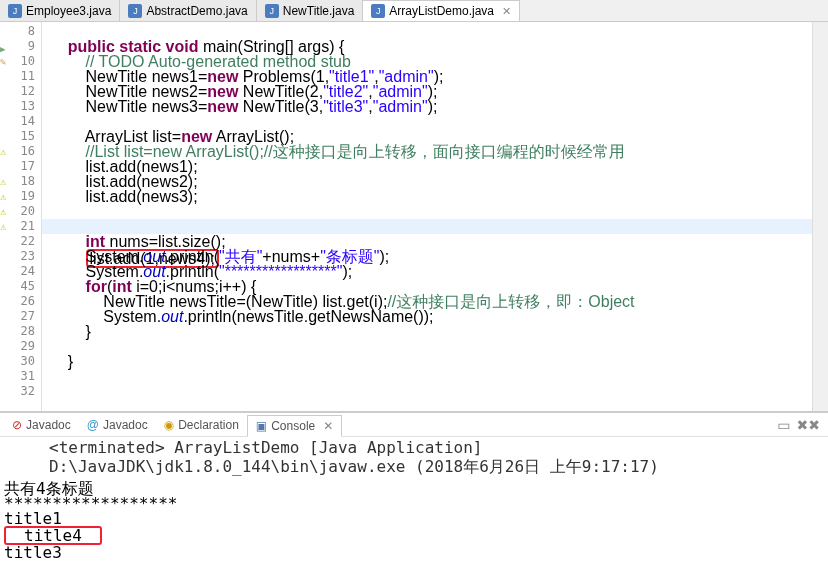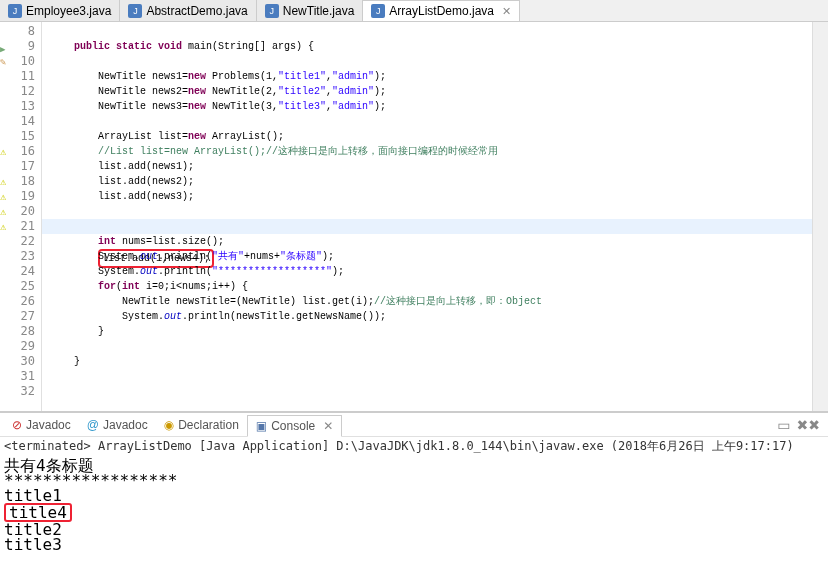--- a/index.html
+++ b/index.html
@@ -5,39 +5,39 @@
   * { box-sizing: border-box; margin: 0; padding: 0; }
   body { font-family: "Microsoft YaHei", sans-serif; font-size: 12px; background: #fff; width: 828px; }
   .tabs { display: flex; border-bottom: 1px solid #ccc; background: #f0f0f0; height: 22px; }
   .tab { display: flex; align-items: center; padding: 2px 8px; border-right: 1px solid #ccc; background: #eaeaea; cursor: pointer; gap: 4px; }
   .tab.active { background: #fff; border-top: 1px solid #ccc; }
   .tab-icon { width: 14px; height: 14px; display: inline-flex; align-items: center; justify-content: center; font-size: 9px; background: #4a7cbf; color: #fff; border-radius: 2px; }
   .tab-close { margin-left: 4px; color: #888; font-size: 11px; cursor: pointer; }
   .editor-area { display: flex; height: 390px; border-bottom: 1px solid #ccc; }
   .gutter { width: 42px; background: #fff; border-right: 1px solid #e0e0e0; font-family: Consolas, monospace; font-size: 12px; color: #888; text-align: right; padding-top: 2px; }
   .gutter-line { height: 15px; line-height: 15px; padding-right: 6px; position: relative; }
-  .code { flex: 1; font-family: Liberation Mono, monospace; font-size: 10px; padding-top: 2px; overflow: hidden; position: relative; }
+  .code { flex: 1; font-family: Liberation Sans, sans-serif; font-size: 16px; padding-top: 2px; overflow: hidden; position: relative; }
   .code-line { height: 15px; line-height: 15px; white-space: pre; padding-left: 8px; }
   .code-line.current { background: #e8f2fe; }
   .kw { color: #7f0055; font-weight: bold; }
   .str { color: #2a00ff; }
   .com { color: #3f7f5f; }
   .fld { color: #0000c0; }
   .redbox { border: 2px solid #e23; border-radius: 4px; display: inline-block; padding: 0 2px; margin-top: 45px; }
   .scrollbar-v { width: 16px; background: #f0f0f0; border-left: 1px solid #ddd; }
   .bottom-panel { border-top: 1px solid #ccc; }
   .panel-tabs { display: flex; align-items: center; height: 24px; border-bottom: 1px solid #e0e0e0; padding: 0 4px; }
   .ptab { display: flex; align-items: center; gap: 4px; padding: 3px 8px; color: #555; cursor: pointer; }
   .ptab.active { background: #fff; border: 1px solid #ccc; border-bottom: 1px solid #fff; position: relative; top: 1px; }
   .panel-actions { margin-left: auto; display: flex; gap: 6px; padding-right: 4px; }
   .panel-actions span { cursor: pointer; color: #888; font-size: 14px; }
-  .term-line { font-family: "Microsoft YaHei", Consolas, monospace; font-size: 12px; color: #333; padding: 1px 4px; }
+  .term-line { font-family: "Microsoft YaHei", Consolas, monospace; font-size: 16px; color: #333; padding: 1px 4px; margin-left: 45px; }
   .console-out { padding: 2px 0; font-family: Consolas, monospace; font-size: 16px; }
   .console-out div { padding: 0 4px; line-height: 15px; }
-  .red-underline { border: 2px solid #e23; border-radius: 3px; display: inline-block; padding: 0 3px; }
+  .red-underline { border: 2px solid #e23; border-radius: 3px; display: inline-block; padding: 0 18px; }
 </style>
 </head>
 <body>
 
 <div class="tabs">
   <div class="tab">
     <span class="tab-icon">J</span>
     <span>Employee3.java</span>
   </div>
   <div class="tab">
@@ -67,33 +67,33 @@
     <div class="gutter-line">15</div>
     <div class="gutter-line"><span>16</span><span style="position:absolute;left:0;color:#cc0;font-size:10px">⚠</span></div>
     <div class="gutter-line">17</div>
     <div class="gutter-line"><span>18</span><span style="position:absolute;left:0;color:#cc0;font-size:10px">⚠</span></div>
     <div class="gutter-line"><span>19</span><span style="position:absolute;left:0;color:#cc0;font-size:10px">⚠</span></div>
     <div class="gutter-line"><span>20</span><span style="position:absolute;left:0;color:#cc0;font-size:10px">⚠</span></div>
     <div class="gutter-line"><span>21</span><span style="position:absolute;left:0;color:#cc0;font-size:10px">⚠</span></div>
     <div class="gutter-line">22</div>
     <div class="gutter-line">23</div>
     <div class="gutter-line">24</div>
-    <div class="gutter-line">25</div>
+    <div class="gutter-line">45</div>
     <div class="gutter-line">26</div>
     <div class="gutter-line">27</div>
     <div class="gutter-line">28</div>
     <div class="gutter-line">29</div>
     <div class="gutter-line">30</div>
     <div class="gutter-line">31</div>
     <div class="gutter-line">32</div>
   </div>
   <div class="code">
     <div class="code-line"><span></span></div>
     <div class="code-line"><span class="kw">    public static void</span><span> main(String[] args) {</span></div>
-    <div class="code-line"><span>        </span></div>
+    <div class="code-line"><span>        </span><span class="com">// TODO Auto-generated method stub</span></div>
     <div class="code-line"><span>        NewTitle news1=</span><span class="kw">new</span><span> Problems(1,</span><span class="str">"title1"</span><span>,</span><span class="str">"admin"</span><span>);</span></div>
     <div class="code-line"><span>        NewTitle news2=</span><span class="kw">new</span><span> NewTitle(2,</span><span class="str">"title2"</span><span>,</span><span class="str">"admin"</span><span>);</span></div>
     <div class="code-line"><span>        NewTitle news3=</span><span class="kw">new</span><span> NewTitle(3,</span><span class="str">"title3"</span><span>,</span><span class="str">"admin"</span><span>);</span></div>
     <div class="code-line"><span></span></div>
     <div class="code-line"><span>        ArrayList list=</span><span class="kw">new</span><span> ArrayList();</span></div>
     <div class="code-line"><span>        </span><span class="com">//List list=new ArrayList();//这种接口是向上转移，面向接口编程的时候经常用</span></div>
     <div class="code-line"><span>        list.add(news1);</span></div>
     <div class="code-line"><span>        list.add(news2);</span></div>
     <div class="code-line"><span>        list.add(news3);</span></div>
     <div class="code-line"><span>        </span><span class="redbox">list.add(1,news4);</span></div>
@@ -135,16 +135,15 @@
       <span style="color:#888">▭</span>
       <span style="color:#888">✖✖</span>
     </div>
   </div>
   <div class="term-line">&lt;terminated&gt; ArrayListDemo [Java Application] D:\JavaJDK\jdk1.8.0_144\bin\javaw.exe (2018年6月26日 上午9:17:17)</div>
   <div class="console-out">
     <div>共有4条标题</div>
     <div>******************</div>
     <div>title1</div>
     <div><span class="red-underline">title4</span></div>
-    <div>title2</div>
     <div>title3</div>
   </div>
 </div>
 
 </body></html>

